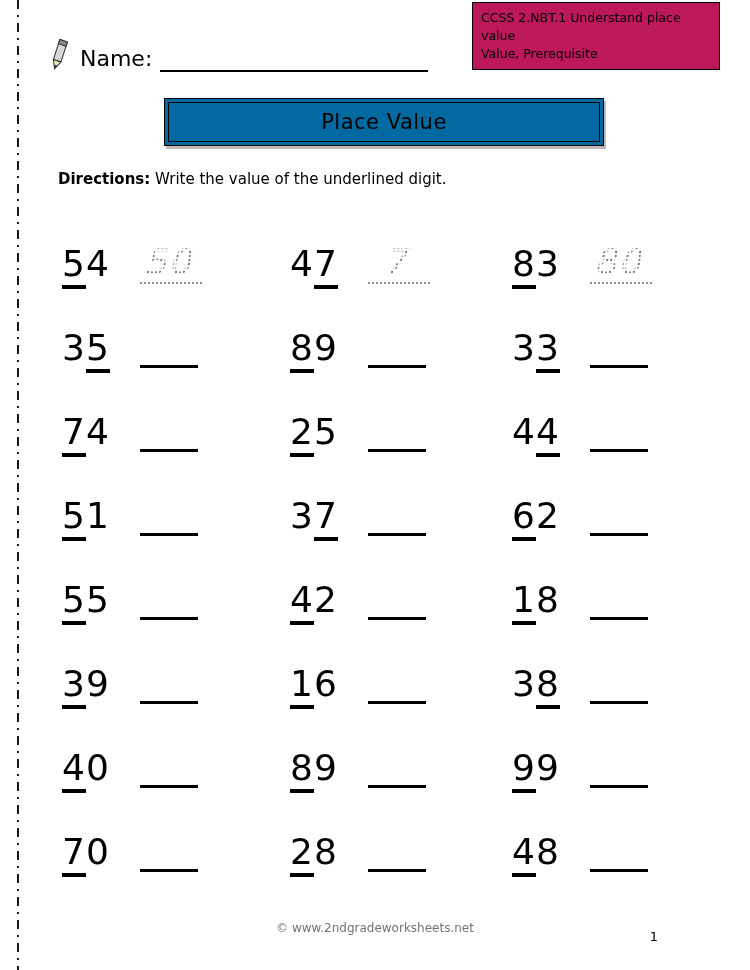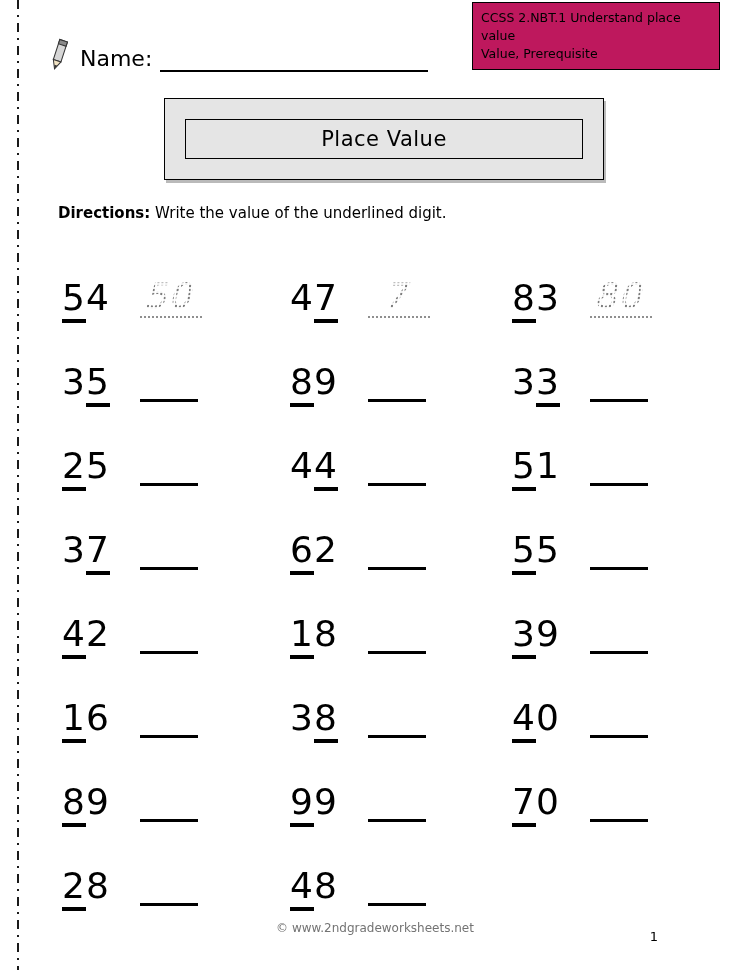--- a/index.html
+++ b/index.html
@@ -33,23 +33,23 @@
   }
   .ccss-box {
     position: absolute; top: 2px; right: 30px; width: 248px;
     border: 1px solid #000; padding: 6px 8px;
     font-size: 12.5px; line-height: 1.45; background: #be185d;
   }
 
   
   .title-outer {
     width: 440px; margin: 26px auto 0;
-    border: 1px solid #000; padding: 20px;
+    border: 1px solid #000; padding: 3px;
     box-shadow: 2px 3px 0 rgba(130,130,130,.55);
-    background: #e5e5e5;
+    background: #0369a1;
   }
   .title-inner {
     border: 1px solid #000; padding: 7px 0;
     text-align: center; font-size: 21px; letter-spacing: .5px;
   }
 
   
   .directions { margin: 24px 0 0 12px; font-size: 15px; }
   .directions b { font-weight: bold; }
 
@@ -169,20 +169,26 @@
         </span>
   </div>
 
   <div class="problem">
     <span class="num"><span>3</span><span class="under">3</span><span></span></span>
     <span class="answer">
           <span class="traced"></span>
         </span>
   </div>
 
+  <div class="problem">
+    <span class="num"><span></span><span class="under">7</span><span>4</span></span>
+    <span class="answer">
+          <span class="traced"></span>
+        </span>
+  </div>
 
   <div class="problem">
     <span class="num"><span></span><span class="under">2</span><span>5</span></span>
     <span class="answer">
           <span class="traced"></span>
         </span>
   </div>
 
   <div class="problem">
     <span class="num"><span>4</span><span class="under">4</span><span></span></span>

